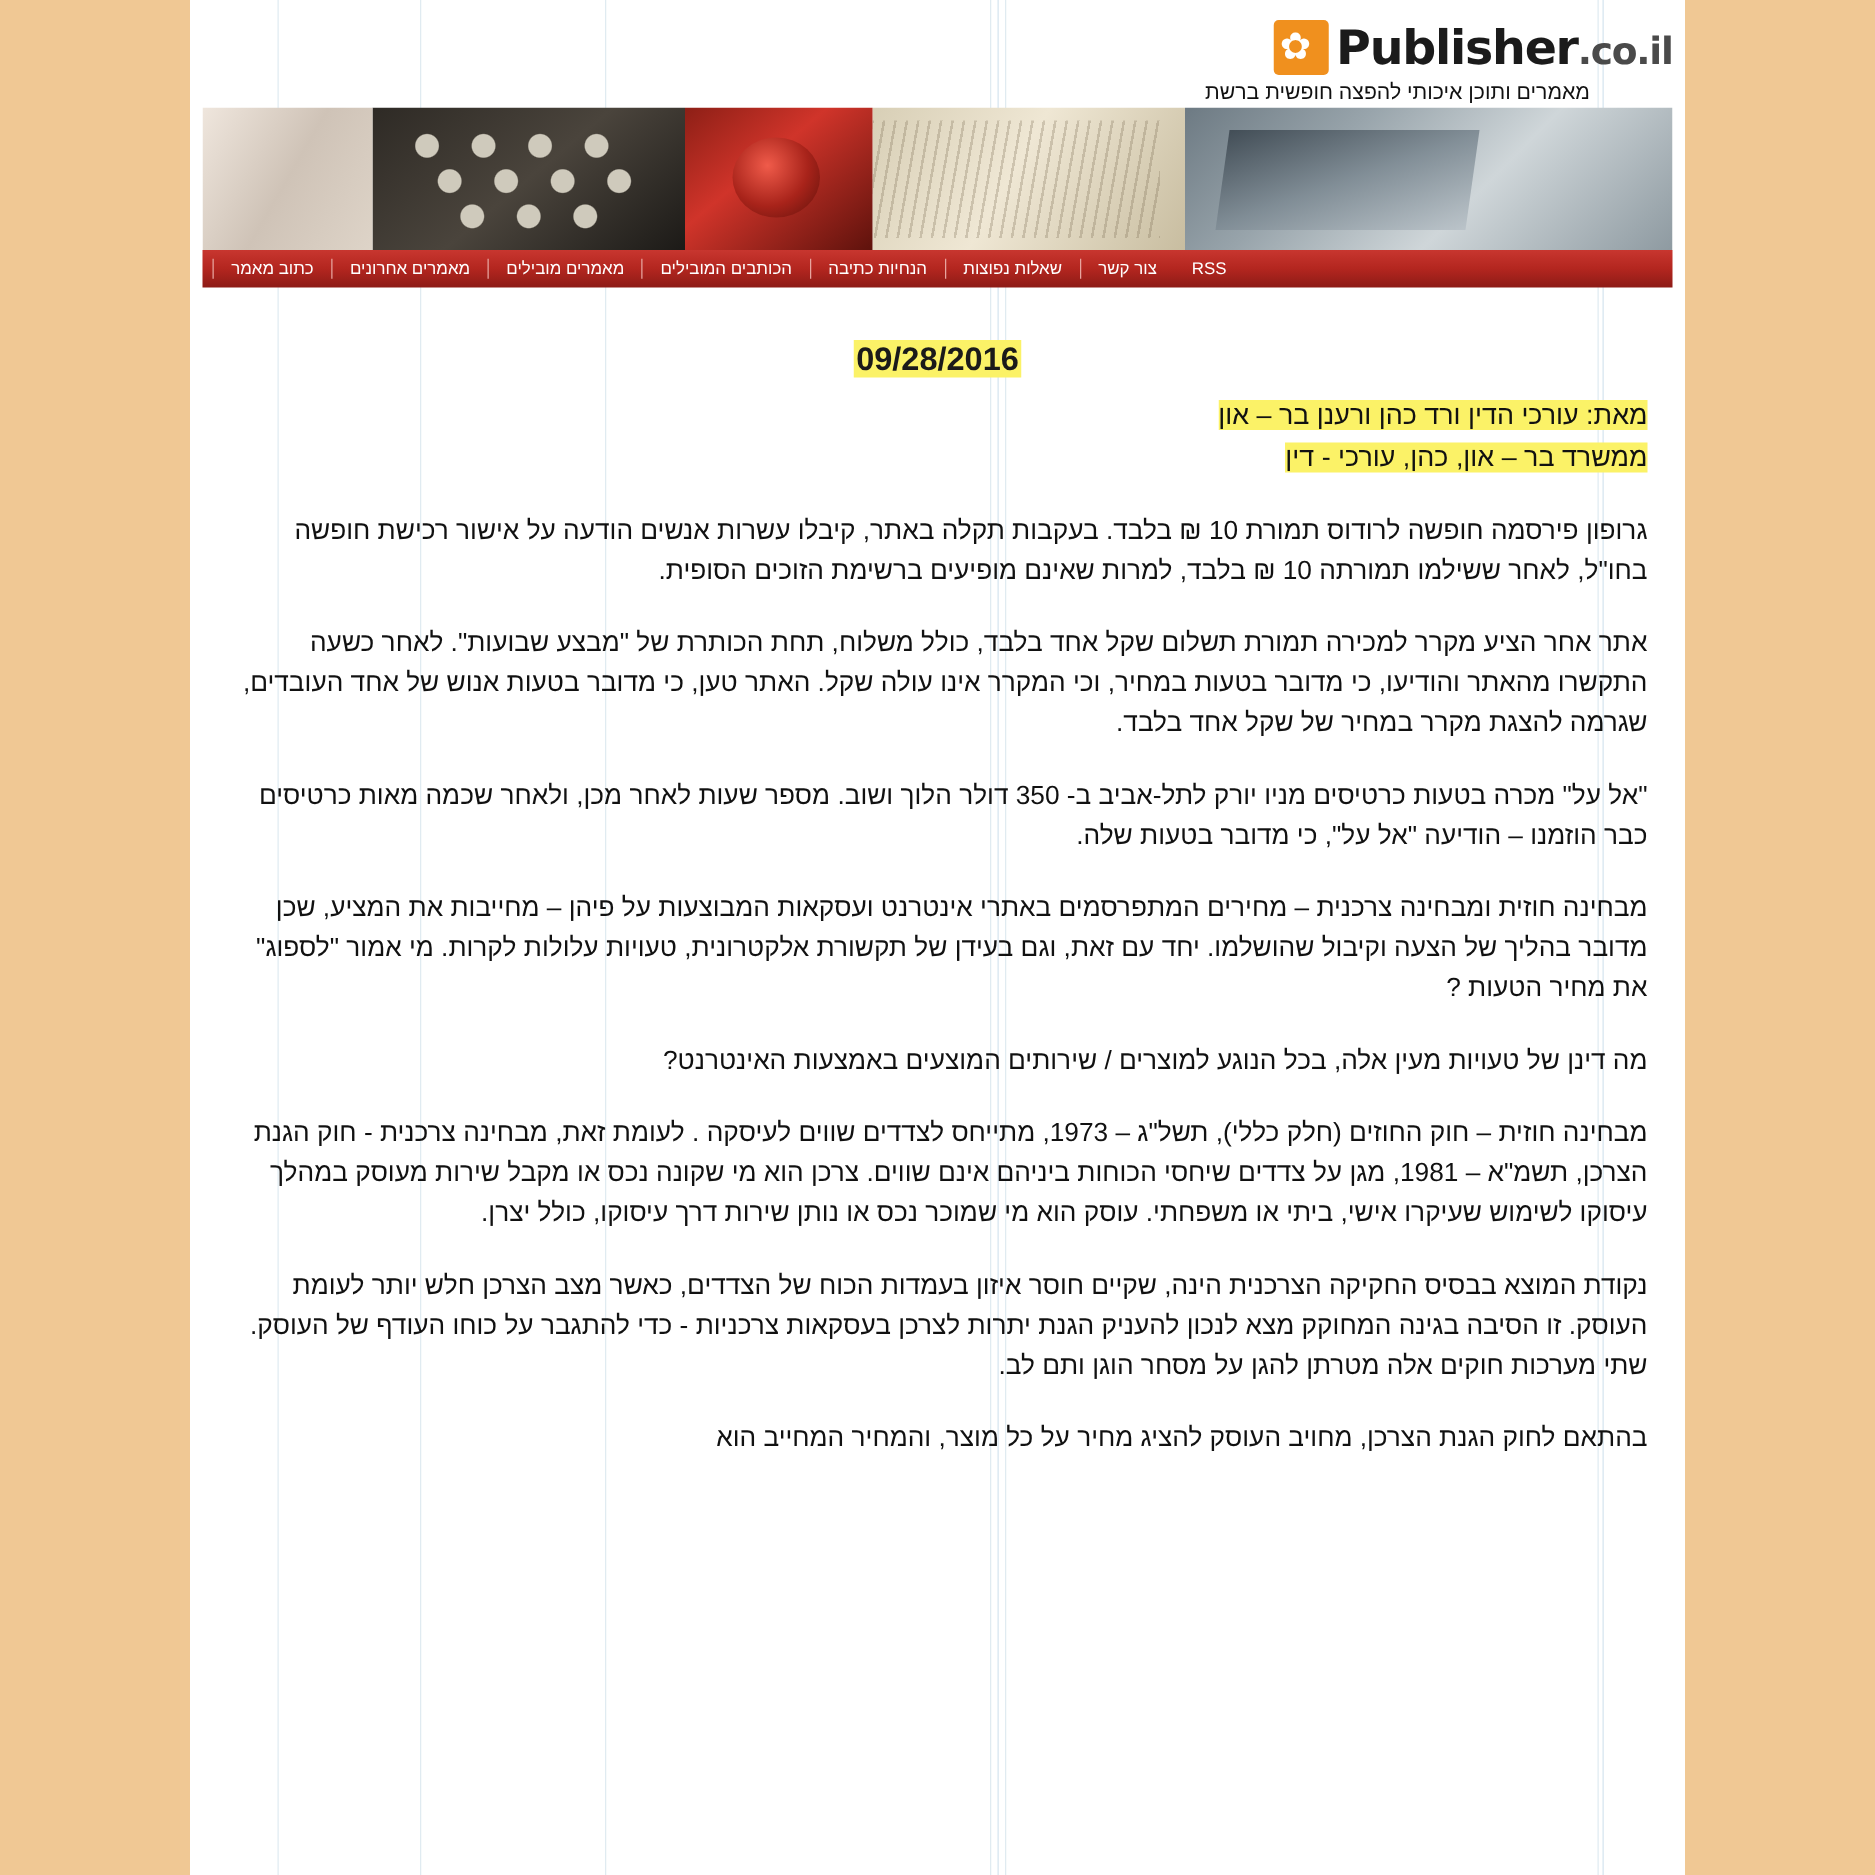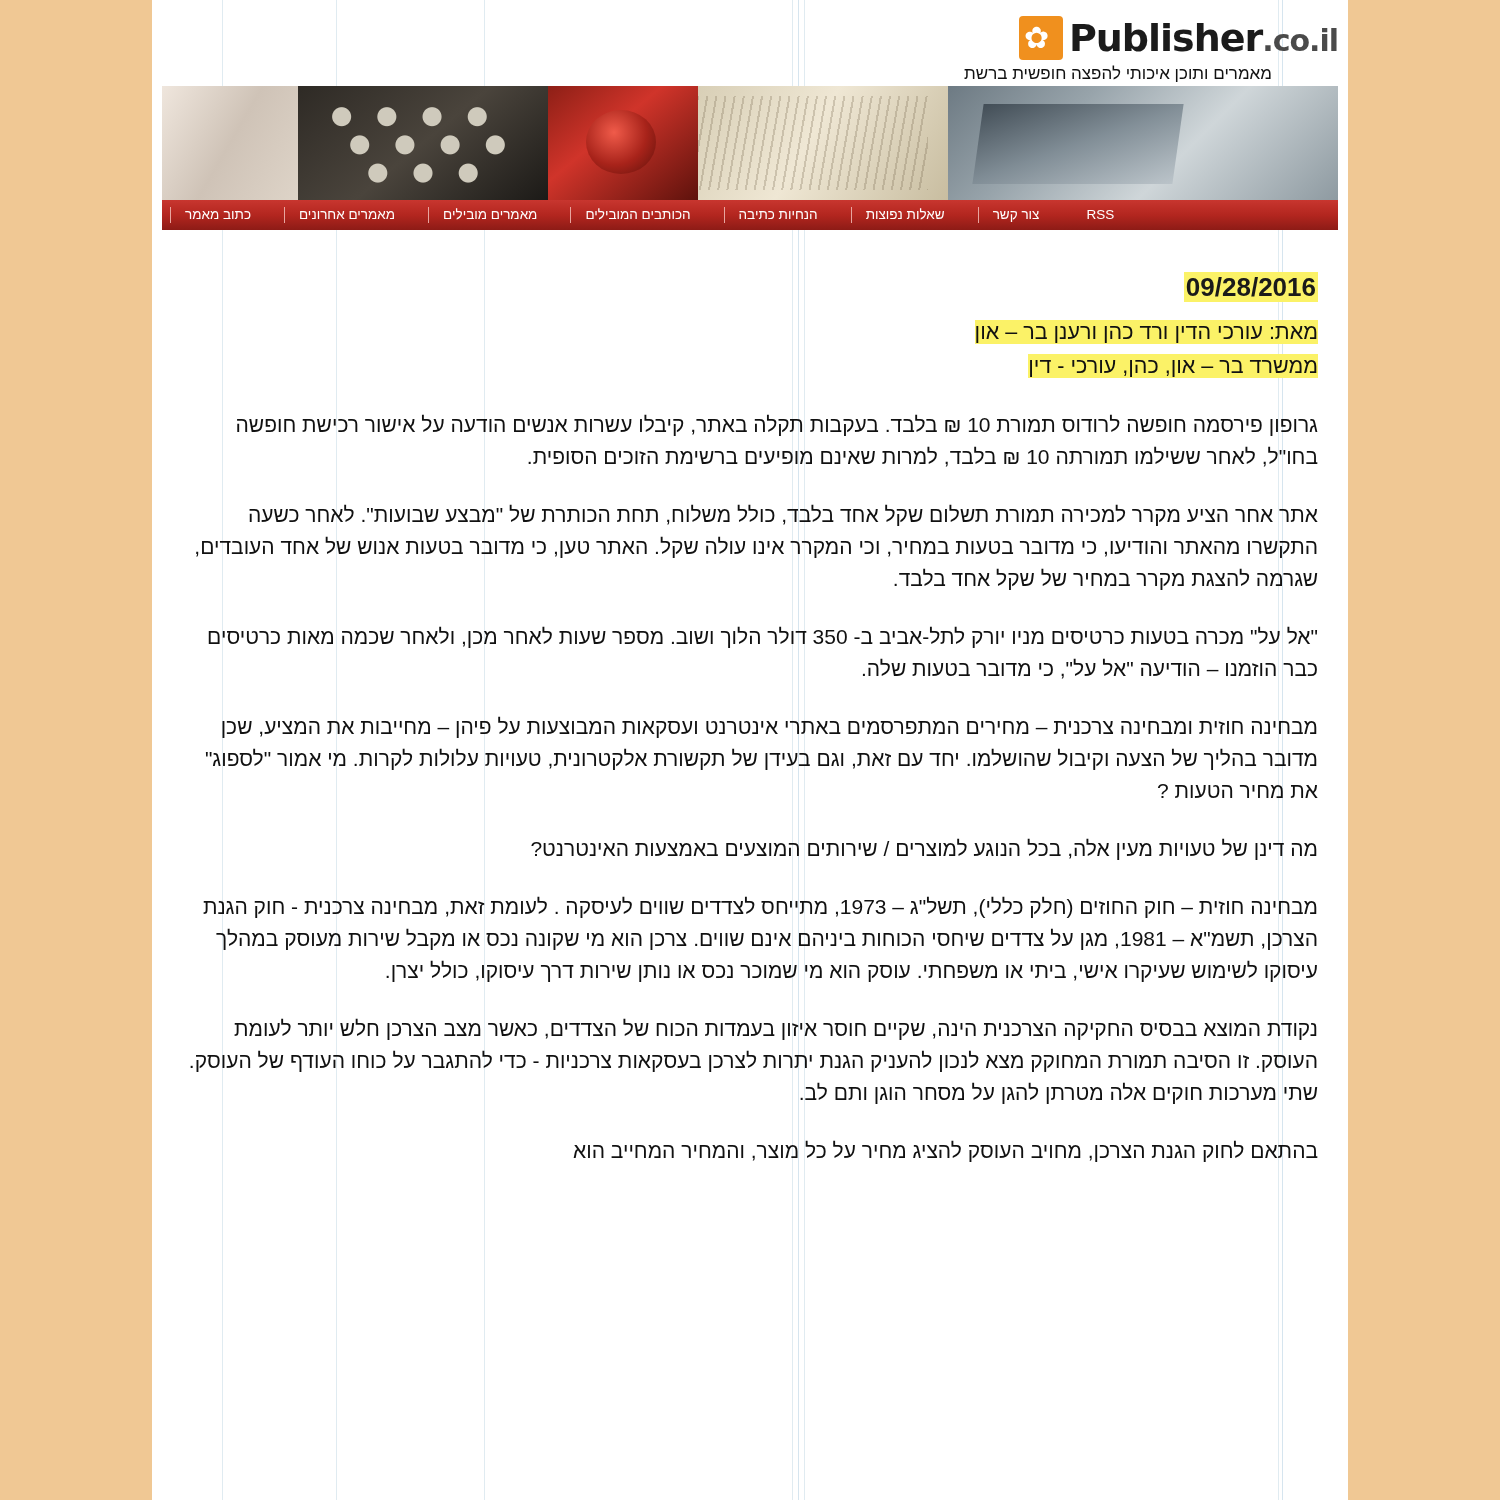--- a/index.html
+++ b/index.html
@@ -151,21 +151,20 @@
     top: 200px;
     width: 1176px;
     height: 30px;
     background: linear-gradient(180deg,#c8362f 0%, #b3261f 50%, #8d1b16 100%);
     display: flex;
     flex-direction: row-reverse;
     align-items: center;
     justify-content: flex-start;
     padding: 0 8px;
     box-sizing: border-box;
-    gap: 19px;
   }
   .nav-item {
     color: #ffffff;
     font-size: 13.5px;
     padding: 0 14px;
     white-space: nowrap;
     border-left: 1px solid #e8a59f;
     cursor: pointer;
     line-height: 16px;
   }
@@ -178,21 +177,21 @@
     right: 30px;
     left: 30px;
     direction: rtl;
     text-align: right;
   }
   .date {
     font-size: 26px;
     font-weight: bold;
     color: #1a1a1a;
     direction: ltr;
-    text-align: right;
+    text-align: center;
     margin: 0 0 12px 0;
   }
   .date span.hl { background: #fbf267; padding: 0 2px; }
   .lead {
     font-size: 22.5px;
     line-height: 34px;
     color: #111;
     margin: 0 0 30px 0;
   }
   .byline {
@@ -267,18 +266,18 @@
       <span class="hl">מאת: עורכי הדין ורד כהן ורענן בר – און</span><br>
       <span class="hl">ממשרד בר – און, כהן, עורכי - דין</span>
     </div>
 
     <p class="body">גרופון פירסמה חופשה לרודוס תמורת 10 ₪ בלבד. בעקבות תקלה באתר, קיבלו עשרות אנשים הודעה על אישור רכישת חופשה בחו"ל, לאחר ששילמו תמורתה 10 ₪ בלבד, למרות שאינם מופיעים ברשימת הזוכים הסופית.</p>
     <p class="body">אתר אחר הציע מקרר למכירה תמורת תשלום שקל אחד בלבד, כולל משלוח, תחת הכותרת של "מבצע שבועות". לאחר כשעה התקשרו מהאתר והודיעו, כי מדובר בטעות במחיר, וכי המקרר אינו עולה שקל. האתר טען, כי מדובר בטעות אנוש של אחד העובדים, שגרמה להצגת מקרר במחיר של שקל אחד בלבד.</p>
     <p class="body">"אל על" מכרה בטעות כרטיסים מניו יורק לתל-אביב ב- 350 דולר הלוך ושוב. מספר שעות לאחר מכן, ולאחר שכמה מאות כרטיסים כבר הוזמנו – הודיעה "אל על", כי מדובר בטעות שלה.</p>
     <p class="body">מבחינה חוזית ומבחינה צרכנית – מחירים המתפרסמים באתרי אינטרנט ועסקאות המבוצעות על פיהן – מחייבות את המציע, שכן מדובר בהליך של הצעה וקיבול שהושלמו. יחד עם זאת, וגם בעידן של תקשורת אלקטרונית, טעויות עלולות לקרות. מי אמור "לספוג" את מחיר הטעות ?</p>
     <p class="body">מה דינן של טעויות מעין אלה, בכל הנוגע למוצרים / שירותים המוצעים באמצעות האינטרנט?</p>
     <p class="body">מבחינה חוזית – חוק החוזים (חלק כללי), תשל"ג – 1973, מתייחס לצדדים שווים לעיסקה . לעומת זאת, מבחינה צרכנית - חוק הגנת הצרכן, תשמ"א – 1981, מגן על צדדים שיחסי הכוחות ביניהם אינם שווים. צרכן הוא מי שקונה נכס או מקבל שירות מעוסק במהלך עיסוקו לשימוש שעיקרו אישי, ביתי או משפחתי. עוסק הוא מי שמוכר נכס או נותן שירות דרך עיסוקו, כולל יצרן.</p>
-    <p class="body">נקודת המוצא בבסיס החקיקה הצרכנית הינה, שקיים חוסר איזון בעמדות הכוח של הצדדים, כאשר מצב הצרכן חלש יותר לעומת העוסק. זו הסיבה תמורת המחוקק מצא לנכון להעניק הגנת יתרות לצרכן בעסקאות צרכניות - כדי להתגבר על כוחו העודף של העוסק. שתי מערכות חוקים אלה מטרתן להגן על מסחר הוגן ותם לב.</p>
+    <p class="body">נקודת המוצא בבסיס החקיקה הצרכנית הינה, שקיים חוסר איזון בעמדות הכוח של הצדדים, כאשר מצב הצרכן חלש יותר לעומת העוסק. זו הסיבה בגינה המחוקק מצא לנכון להעניק הגנת יתרות לצרכן בעסקאות צרכניות - כדי להתגבר על כוחו העודף של העוסק. שתי מערכות חוקים אלה מטרתן להגן על מסחר הוגן ותם לב.</p>
     <p class="body">בהתאם לחוק הגנת הצרכן, מחויב העוסק להציג מחיר על כל מוצר, והמחיר המחייב הוא</p>
 
   </div>
 
 </div>
 
 </body></html>

